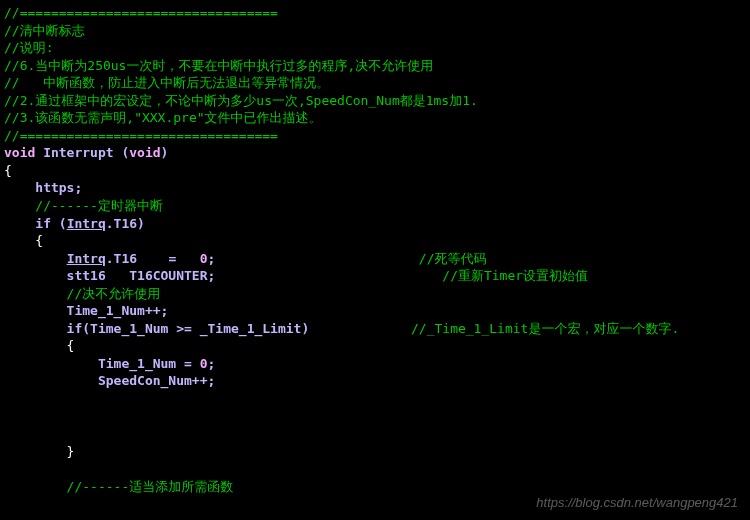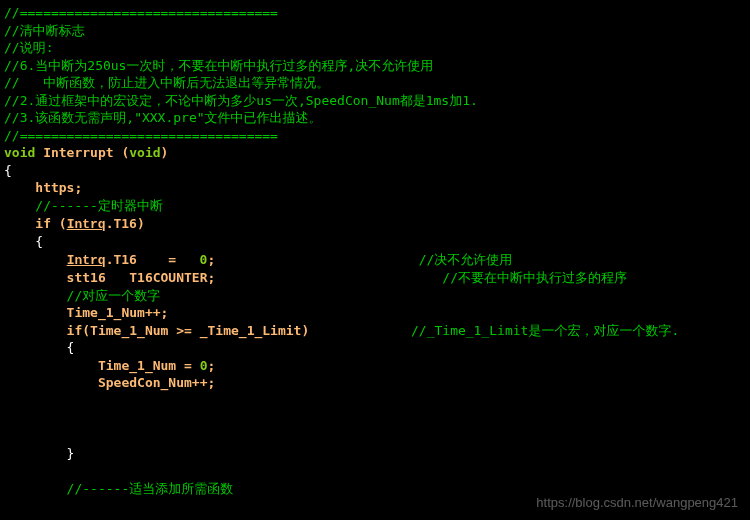--- a/index.html
+++ b/index.html
@@ -10,54 +10,55 @@
       line-height: 1.35;
       color: #fff;
       width: 750px;
       height: 520px;
       overflow: hidden;
       position: relative;
       padding: 4px 0 0 4px;
     }
     .line { white-space: pre; }
     .green { color: #00C800; }
-    .teal { color: #fdba74; }
-    .blue { color: #84cc16; }
+    .teal { color: #c4b5fd; }
+    .blue { color: #f0abfc; }
     .white { color: #fff; }
-    .underline { text-decoration: underline; font-family: Liberation Mono, monospace; }
+    .underline { text-decoration: underline; }
     .bold { font-weight: bold; }
     .watermark {
       position: absolute;
       right: 12px;
       bottom: 8px;
       color: rgba(255,255,255,0.35);
       font-size: 13px;
       font-family: Arial, sans-serif;
+      font-style: italic;
     }
   </style>
 </head>
 <body>
 
 <div class="line green">//=================================</div>
 <div class="line green">//清中断标志</div>
 <div class="line green">//说明:</div>
 <div class="line green">//6.当中断为250us一次时，不要在中断中执行过多的程序,决不允许使用</div>
 <div class="line green">//   中断函数，防止进入中断后无法退出等异常情况。</div>
 <div class="line green">//2.通过框架中的宏设定，不论中断为多少us一次,SpeedCon_Num都是1ms加1.</div>
 <div class="line green">//3.该函数无需声明,"XXX.pre"文件中已作出描述。</div>
 <div class="line green">//=================================</div>
 <div class="line"><span class="blue bold">void</span><span class="teal bold"> Interrupt (</span><span class="blue bold">void</span><span class="teal bold">)</span></div>
 <div class="line white">{</div>
 <div class="line teal bold">    https;</div>
 <div class="line green">    //------定时器中断</div>
 <div class="line"><span class="teal bold">    if (</span><span class="teal bold underline">Intrq</span><span class="teal bold">.T16)</span></div>
 <div class="line white">    {</div>
-<div class="line"><span>        </span><span class="teal bold underline">Intrq</span><span class="teal bold">.T16    =   </span><span class="blue bold">0</span><span class="teal bold">;</span><span class="green">                          //决不允许使用</span></div>
-<div class="line"><span class="teal bold">        stt16   T16COUNTER;</span><span class="green">                             //不要在中断中执行过多的程序</span></div>
-<div class="line green">        //对应一个数字</div>
+<div class="line"><span>        </span><span class="teal bold underline">Intrq</span><span class="teal bold">.T16    =   </span><span class="blue bold">0</span><span class="teal bold">;</span><span class="green">                          //死等代码</span></div>
+<div class="line"><span class="teal bold">        stt16   T16COUNTER;</span><span class="green">                             //重新Timer设置初始值</span></div>
+<div class="line green">        //决不允许使用</div>
 <div class="line teal bold">        Time_1_Num++;</div>
 <div class="line"><span class="teal bold">        if(Time_1_Num &gt;= _Time_1_Limit)</span><span class="green">             //_Time_1_Limit是一个宏，对应一个数字.</span></div>
 <div class="line white">        {</div>
 <div class="line"><span class="teal bold">            Time_1_Num = </span><span class="blue bold">0</span><span class="teal bold">;</span></div>
 <div class="line teal bold">            SpeedCon_Num++;</div>
 <div class="line">&nbsp;</div>
 <div class="line">&nbsp;</div>
 <div class="line">&nbsp;</div>
 <div class="line white">        }</div>
 <div class="line">&nbsp;</div>

